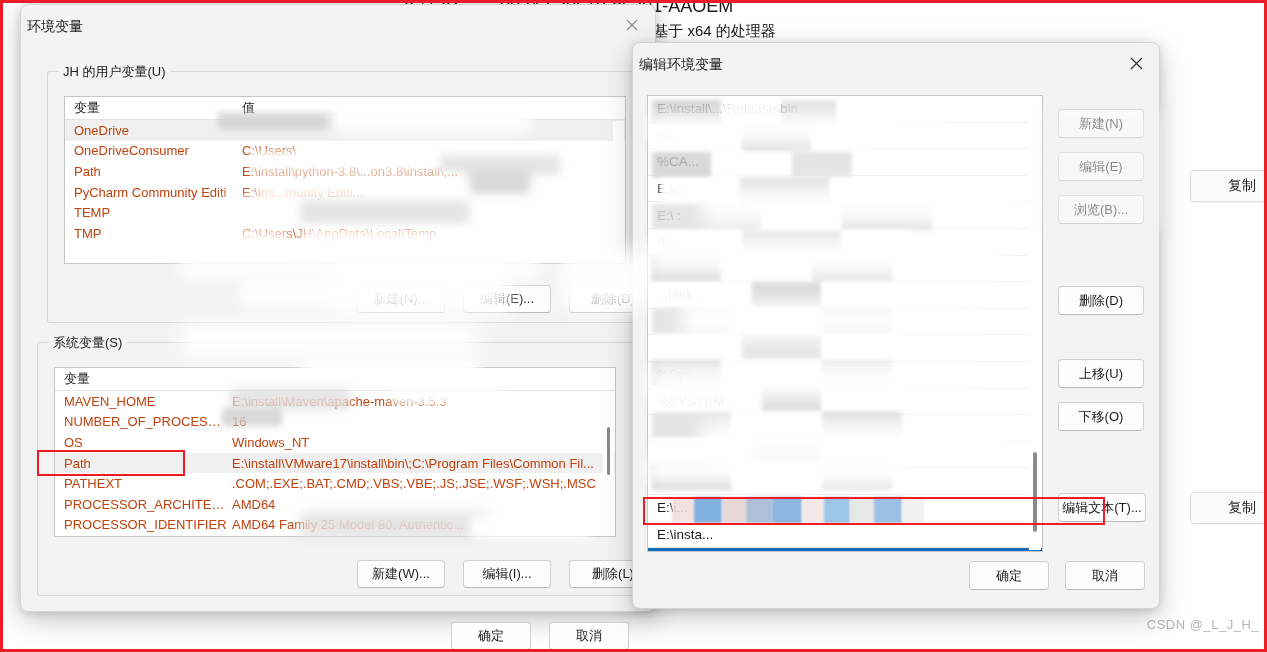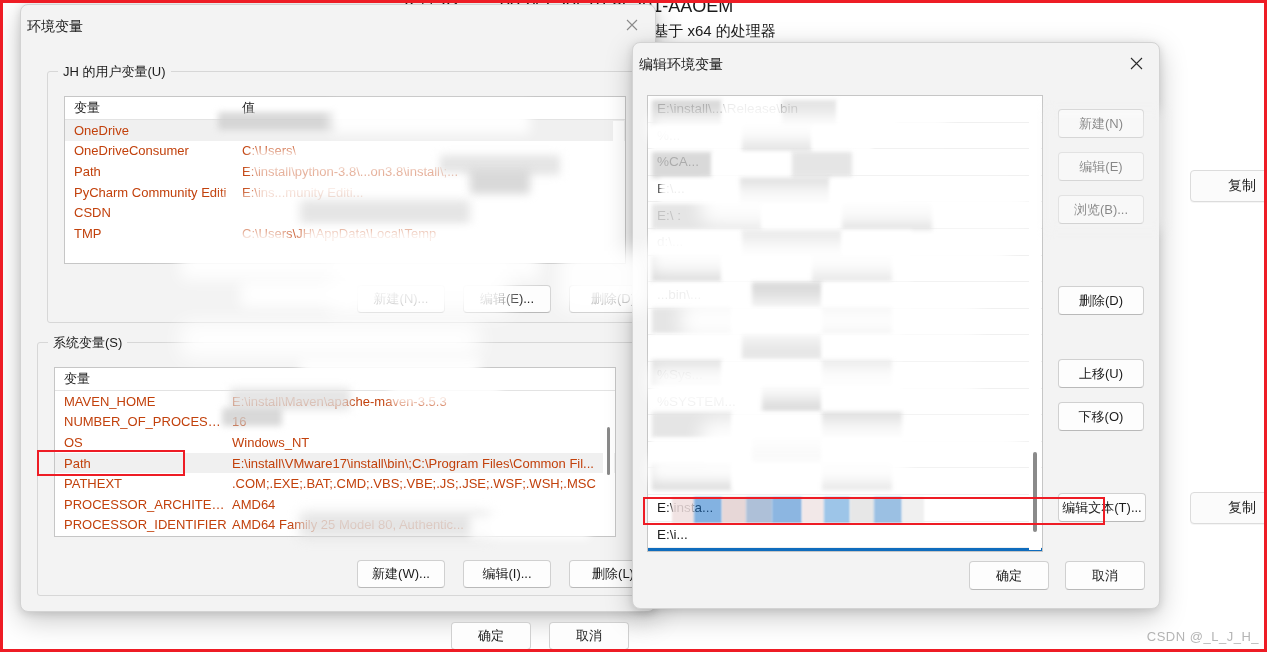--- a/index.html
+++ b/index.html
@@ -47,21 +47,21 @@
     border-radius: 4px;
     font-size: 14px; color: #1b1b1b;
     display: flex; align-items: center; justify-content: center;
     box-shadow: 0 1px 0 rgba(0,0,0,.04);
   }
   .bg-copy-1 { left: 1190px; top: 170px; }
   .bg-copy-2 { left: 1190px; top: 492px; }
 
   .watermark {
     position: absolute;
-    right: 8px; bottom: 8px;
+    right: 8px; bottom: 20px;
     font-size: 13px;
     color: #b5b5b5;
     letter-spacing: .5px;
     font-family: "Liberation Sans", sans-serif;
   }
 
   
   .dialog {
     position: absolute;
     background: #f3f3f3;
@@ -319,21 +319,21 @@
             </div>
             <div class="lv-row">
               <div class="col-name">Path</div>
               <div class="col-val">E:\install\python-3.8\...on3.8\install\;...</div>
             </div>
             <div class="lv-row">
               <div class="col-name">PyCharm Community Editi</div>
               <div class="col-val">E:\ins...munity Editi...</div>
             </div>
             <div class="lv-row">
-              <div class="col-name">CSDN</div>
+              <div class="col-name">TEMP</div>
               <div class="col-val"></div>
             </div>
             <div class="lv-row">
               <div class="col-name">TMP</div>
               <div class="col-val">C:\Users\JH\AppData\Local\Temp</div>
             </div>
           </div>
         <div class="lv-scroll"></div>
       </div>
     </div>
@@ -422,22 +422,22 @@
             <div class="path-row">d:\...</div>
             <div class="path-row"></div>
             <div class="path-row">...bin\...</div>
             <div class="path-row"></div>
             <div class="path-row"></div>
             <div class="path-row">%Sys...</div>
             <div class="path-row">%SYSTEM...</div>
             <div class="path-row"></div>
             <div class="path-row"></div>
             <div class="path-row"></div>
+            <div class="path-row">E:\i...</div>
             <div class="path-row">E:\insta...</div>
-            <div class="path-row">E:\i...</div>
             <div class="path-row selected">E:\install\mongodb\mongodb-4.2.25\bin</div>
           </div>
         <div id="pathScroll">
           <div id="pathThumb"></div>
         </div>
       </div>
 
       <div id="editBtns">
           <div class="wbtn">新建(N)</div>
           <div class="sp-8"></div>

